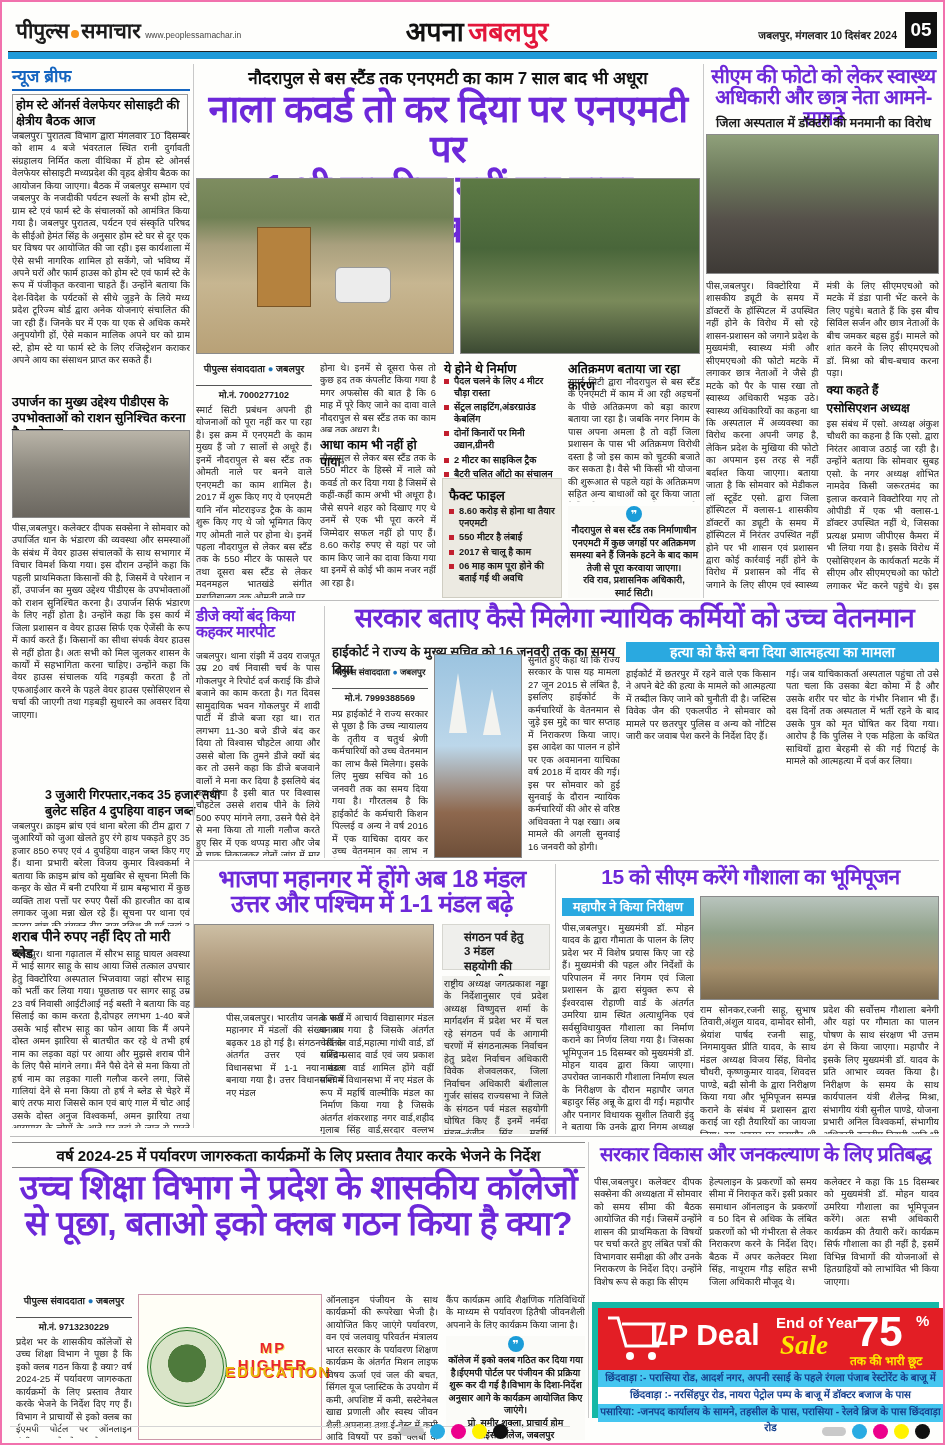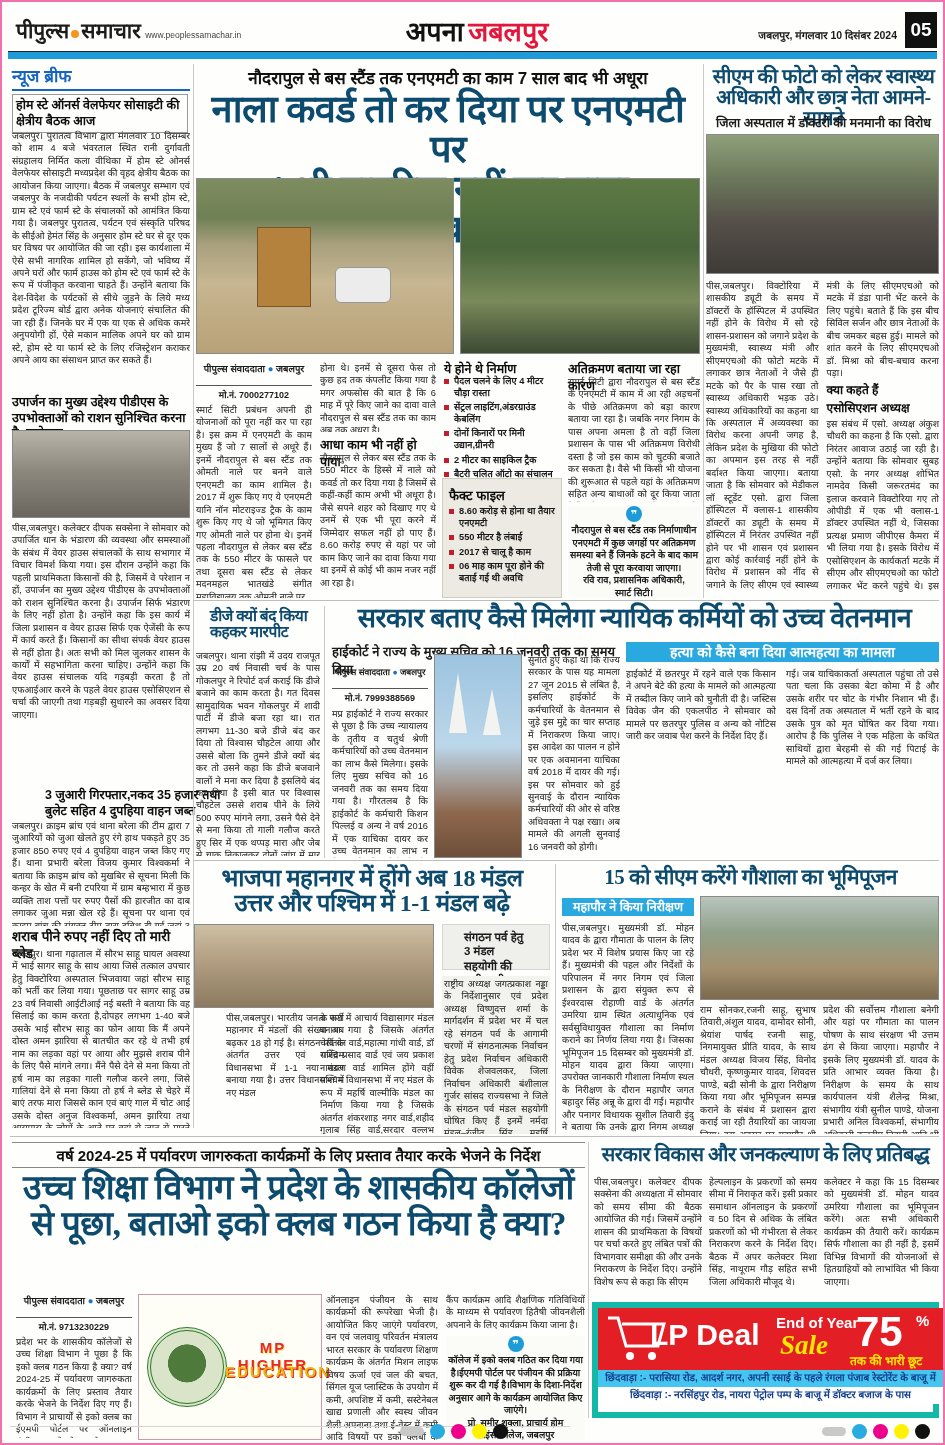--- a/index.html
+++ b/index.html
@@ -5,21 +5,21 @@
   html,body{margin:0;padding:0;background:#e9e9e9;}
   #page{position:relative;width:945px;height:1445px;background:#fefefc;margin:0 auto;
         border:2px solid #f171ad;box-sizing:border-box;overflow:hidden;
         font-family:"Liberation Sans","DejaVu Sans",sans-serif;color:#1b1b1b;}
   .abs{position:absolute;}
   .col{position:absolute;font-size:9.3px;line-height:1.34;text-align:justify;color:#202020;overflow:hidden;}
   .vr{position:absolute;width:1px;background:#c9c9c9;}
   .hrz{position:absolute;height:1px;background:#bdbdbd;}
   .center{text-align:center;}
   .bold{font-weight:bold;}
-  .hl{font-weight:800;color:#0c4a6e;letter-spacing:-0.5px;line-height:1.05;font-family:Liberation Serif, serif;}
+  .hl{font-weight:800;color:#6d28d9;letter-spacing:-0.5px;line-height:1.05;}
   .kicker{font-weight:800;color:#111;}
   .bluebar{background:#2aa9e0;color:#fff;font-weight:700;}
   .byline{font-weight:700;font-size:9.5px;text-align:center;border-bottom:1px solid #555;padding-bottom:10px;}
   .phone{font-weight:700;font-size:9px;text-align:center;padding-top:2px;}
   .dot{color:#1b75bc;}
   .subh{font-weight:800;font-size:12.5px;color:#0d0d0d;margin:2px 0;}
   .bul{position:relative;padding-left:10px;margin-bottom:3px;font-size:9.3px;font-weight:700;text-align:left;line-height:1.25;}
   .bul::before{content:"";position:absolute;left:0;top:3px;width:5px;height:5px;background:#c21f2e;}
   .photo{position:absolute;border:1px solid #8a8a8a;box-sizing:border-box;}
   .ph-street{background:linear-gradient(180deg,#7e8d60 0%,#6f8054 22%,#a9a07e 38%,#c7b691 60%,#b8a177 100%);}
@@ -139,21 +139,21 @@
     <span>पीस,जबलपुर। विक्टोरिया में शासकीय ड्यूटी के समय में डॉक्टरों के हॉस्पिटल में उपस्थित नहीं होने के विरोध में सो रहे शासन-प्रशासन को जगाने प्रदेश के मुख्यमंत्री, स्वास्थ्य मंत्री और सीएमएचओ की फोटो मटके में लगाकर छात्र नेताओं ने जैसे ही मटके को पैर के पास रखा तो स्वास्थ्य अधिकारी भड़क उठे। स्वास्थ्य अधिकारियों का कहना था कि अस्पताल में अव्यवस्था का विरोध करना अपनी जगह है, लेकिन प्रदेश के मुखिया की फोटो का अपमान इस तरह से नहीं बर्दाश्त किया जाएगा। बताया जाता है कि सोमवार को मेडीकल लॉ स्टूडेंट एसो. द्वारा जिला हॉस्पिटल में क्लास-1 शासकीय डॉक्टरों का ड्यूटी के समय में हॉस्पिटल में निरंतर उपस्थित नहीं होने पर भी शासन एवं प्रशासन द्वारा कोई कार्रवाई नहीं होने के विरोध में प्रशासन को नींद से जगाने के लिए सीएम एवं स्वास्थ्य मंत्री के लिए सीएमएचओ को मटके में डंडा पानी भेंट करने के लिए पहुंचे। बताते हैं कि इस बीच सिविल सर्जन और छात्र नेताओं के बीच जमकर बहस हुई। मामले को शांत करने के लिए सीएमएचओ डॉ. मिश्रा को बीच-बचाव करना पड़ा।</span>
     <div class="subh" style="font-size:12px;">क्या कहते हैं</div>
     <div class="subh" style="font-size:12px;">एसोसिएशन अध्यक्ष</div>
     <span>इस संबंध में एसो. अध्यक्ष अंकुश चौधरी का कहना है कि एसो. द्वारा निरंतर आवाज उठाई जा रही है। उन्होंने बताया कि सोमवार सुबह एसो. के नगर अध्यक्ष शोभित नामदेव किसी जरूरतमंद का इलाज करवाने विक्टोरिया गए तो ओपीडी में एक भी क्लास-1 डॉक्टर उपस्थित नहीं थे, जिसका प्रत्यक्ष प्रमाण जीपीएस कैमरा में भी लिया गया है। इसके विरोध में एसोसिएशन के कार्यकर्ता मटके में सीएम और सीएमएचओ का फोटो लगाकर भेंट करने पहुंचे थे। इस दौरान कुछ देर के लिए मटके नीचे रखे थे। सिविल सर्जन से जब चिकित्सकों के ओपीडी से नदारद रहने की बात बताई गई तो वे भड़क उठे। अस्पताल में चल रही अव्यवस्थाओं का विरोध जारी रहेगा।</span>
     
     
   </div>
 
   <div class="hrz" style="left:192px;top:598px;width:745px;"></div>
 
-  <div class="abs hl" style="left:194px;top:606px;width:124px;font-size:15.5px;margin-left:14px;">
+  <div class="abs hl" style="left:194px;top:606px;width:124px;font-size:15.5px;">
     <div>डीजे क्यों बंद किया</div>
     <div>कहकर मारपीट</div>
   </div>
   <div class="col" style="left:194px;top:648px;width:124px;height:206px;">जबलपुर। थाना रांझी में उदय राजपूत उम्र 20 वर्ष निवासी चर्च के पास गोकलपुर ने रिपोर्ट दर्ज कराई कि डीजे बजाने का काम करता है। गत दिवस सामुदायिक भवन गोकलपुर में शादी पार्टी में डीजे बजा रहा था। रात लगभग 11-30 बजे डीजे बंद कर दिया तो विश्वास चौहटेल आया और उससे बोला कि तुमने डीजे क्यों बंद कर तो उसने कहा कि डीजे बजवाने वालों ने मना कर दिया है इसलिये बंद कर दिया है इसी बात पर विश्वास चौहटेल उससे शराब पीने के लिये 500 रुपए मांगने लगा, उसने पैसे देने से मना किया तो गाली गलौज करते हुए सिर में एक थप्पड़ मारा और जेब से चाकू निकालकर दोनों जांघ में मार कर चोट पहुंचा दी एवं जान से मारने की धमकी देते हुए भाग गया।</div>
 
   <div class="vr" style="left:322px;top:604px;height:252px;"></div>
 
   <div class="abs hl center" style="left:328px;top:602px;width:609px;font-size:27px;">सरकार बताए कैसे मिलेगा न्यायिक कर्मियों को उच्च वेतनमान</div>
   <div class="abs bold" style="left:330px;top:640px;width:290px;font-size:13px;">हाईकोर्ट ने राज्य के मुख्य सचिव को 16 जनवरी तक का समय दिया</div>
   <div class="abs" style="left:330px;top:664px;width:96px;">
@@ -237,20 +237,21 @@
       </svg>
       <span class="abs" style="left:52px;top:10px;font-size:30px;font-weight:800;">LP Deal</span>
       <span class="abs" style="left:178px;top:6px;font-size:15px;font-weight:800;">End of Year</span>
       <span class="abs" style="left:182px;top:22px;font-size:27px;font-weight:800;font-style:italic;color:#ffe900;font-family:'Liberation Serif','DejaVu Serif',serif;">Sale</span>
       <span class="abs" style="left:258px;top:0px;font-size:42px;font-weight:800;">75</span>
         <span class="abs" style="left:318px;top:4px;font-size:15px;font-weight:800;">%</span>
       <span class="abs" style="left:252px;top:44px;font-size:12px;font-weight:800;color:#ffe900;">तक की भारी छूट</span>
     </div>
     <div class="adline abs" style="left:0;top:62px;width:345px;height:17px;background:#45c6f0;">छिंदवाड़ा :- परासिया रोड, आदर्श नगर, अपनी रसाई के पहले रंगला पंजाब रेस्टोरेंट के बाजू में</div>
     <div class="adline abs" style="left:0;top:79px;width:345px;height:17px;background:#fff;">छिंदवाड़ा :- नरसिंहपुर रोड, नायरा पेट्रोल पम्प के बाजू में डॉक्टर बजाज के पास</div>
+    <div class="adline abs" style="left:0;top:96px;width:345px;height:18px;background:#45c6f0;">पसारिया: -जनपद कार्यालय के सामने, तहसील के पास, परासिया - रेलवे ब्रिज के पास छिंदवाड़ा रोड</div>
   </div>
 
   <div class="hrz" style="left:8px;top:1424px;width:560px;background:#d4d4d4;"></div>
   <div class="abs" style="left:398px;top:1420px;">
     <span class="regpill"></span><span class="regdot" style="background:#29abe2;"></span><span class="regdot" style="background:#ec008c;"></span><span class="regdot" style="background:#fff200;"></span><span class="regdot" style="background:#111;"></span>
   </div>
   <div class="abs" style="left:820px;top:1420px;">
     <span class="regpill"></span><span class="regdot" style="background:#29abe2;"></span><span class="regdot" style="background:#ec008c;"></span><span class="regdot" style="background:#fff200;"></span><span class="regdot" style="background:#111;"></span>
   </div>
 

